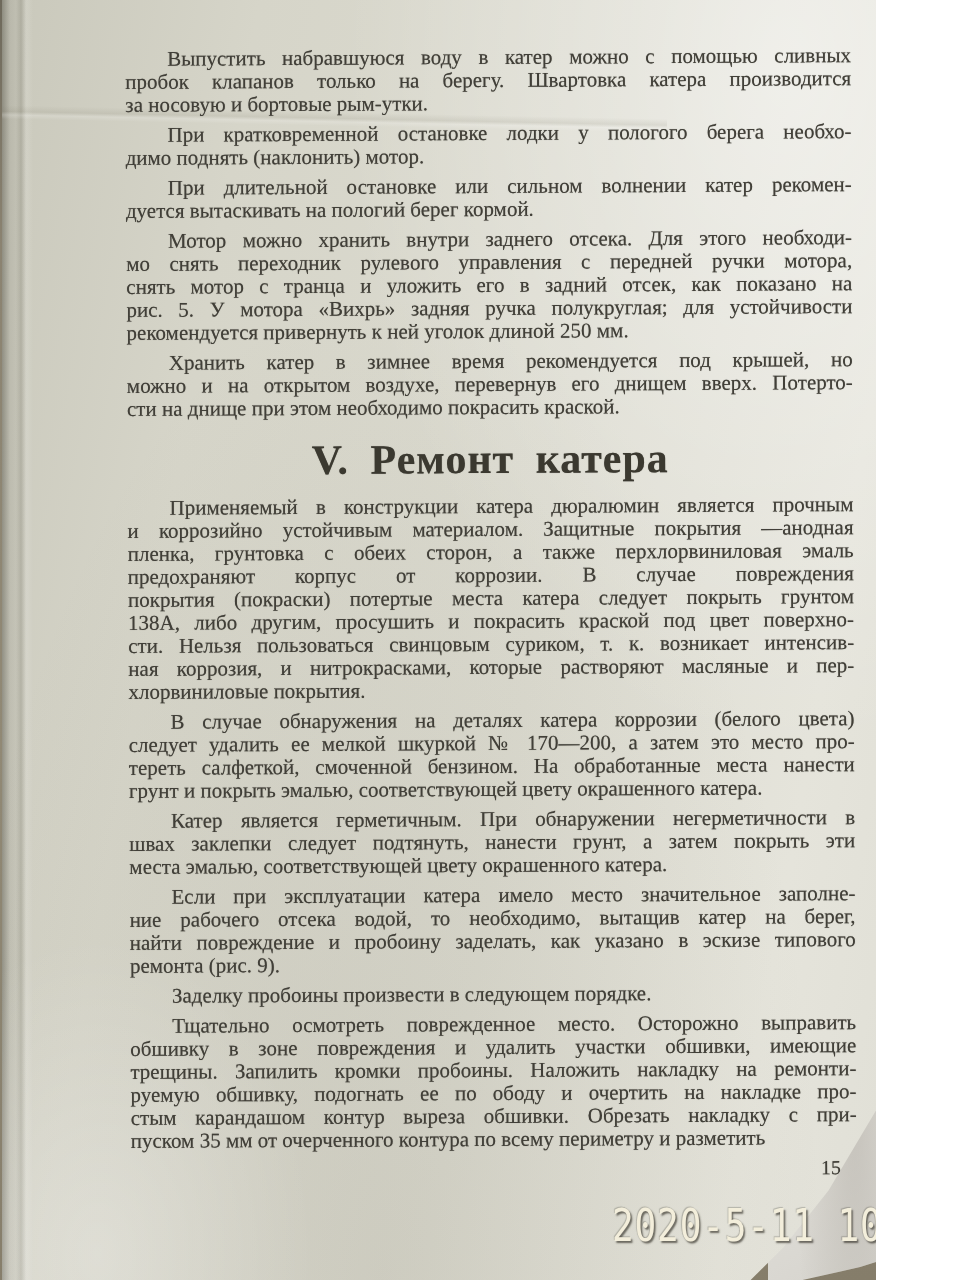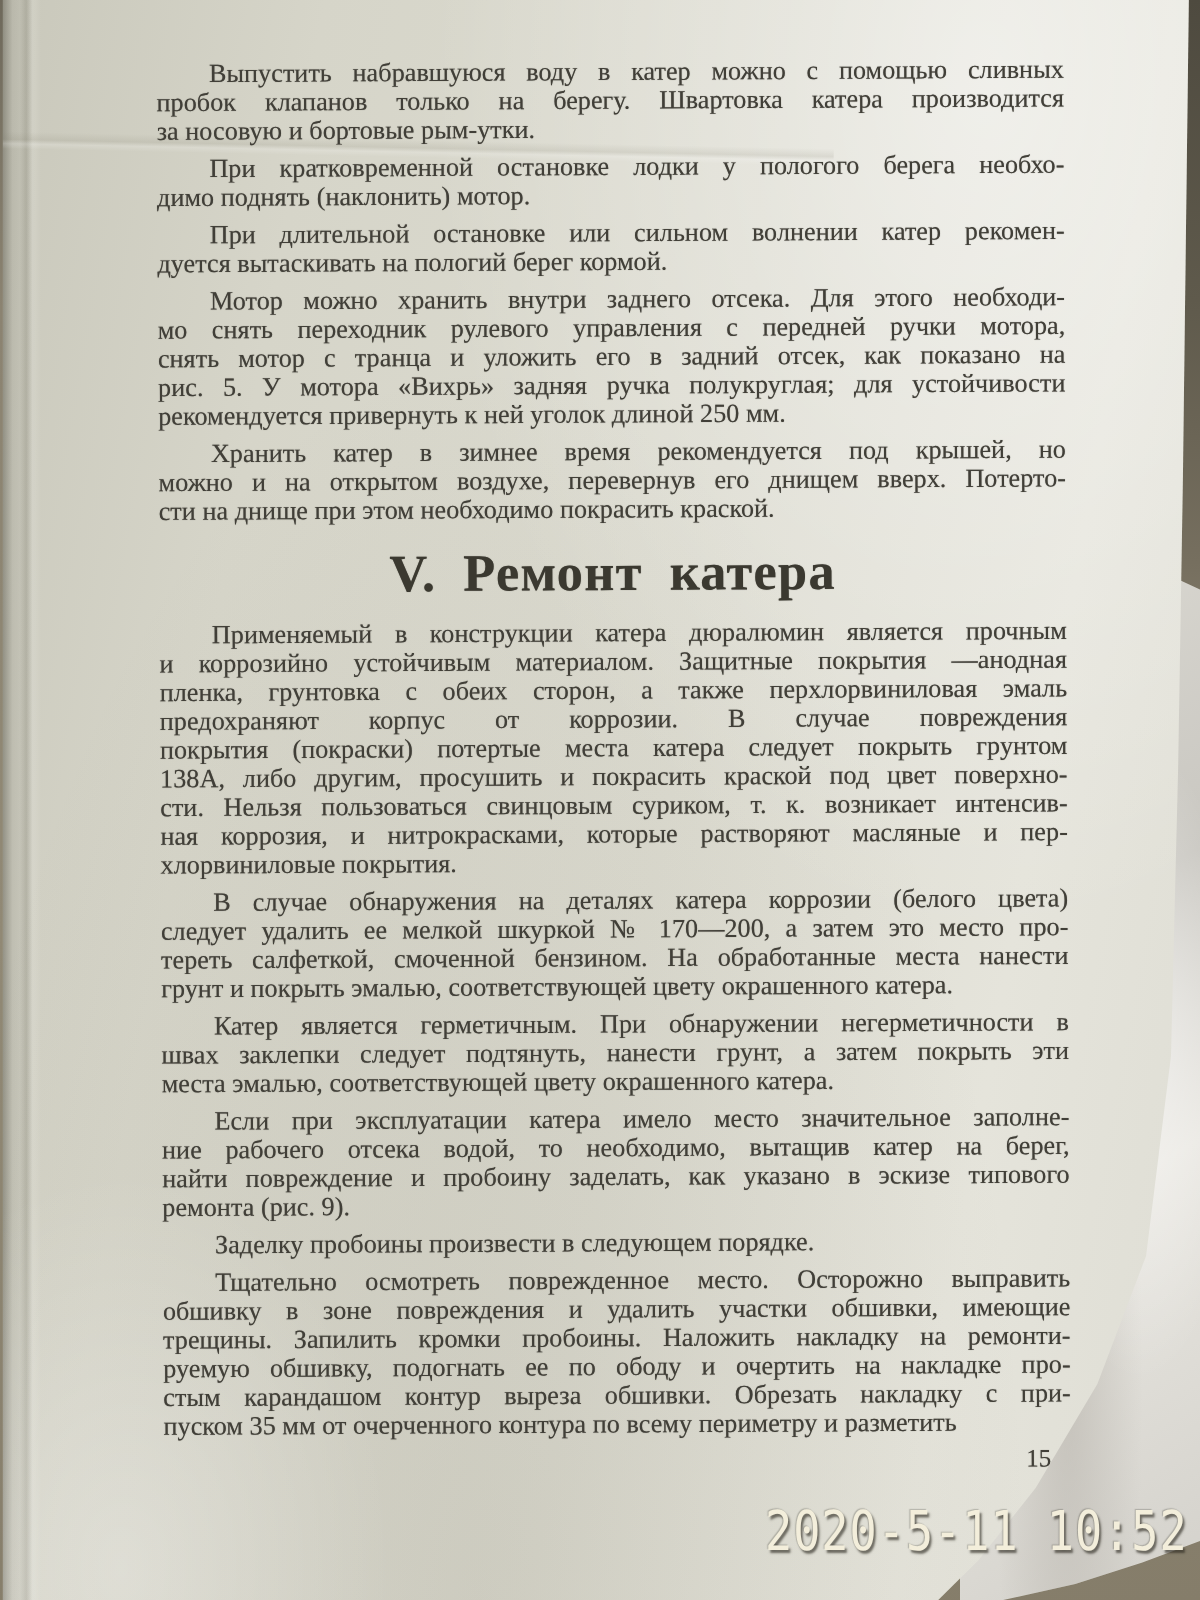--- a/index.html
+++ b/index.html
@@ -3,21 +3,21 @@
 <meta charset="utf-8">
 <style>
   html, body {
     margin: 0; padding: 0;
     width: 960px; height: 1280px;
     overflow: hidden;
     font-family: "Liberation Serif", serif;
   }
   .photo {
     position: relative;
-    width: 960px; height: 1280px;
+    width: 876px; height: 1280px;
     background: linear-gradient(175deg, #6e695b 0%, #8b8371 18%, #918975 55%, #857d6a 100%);
     overflow: hidden;
   }
   
   .edge-shadow-right {
     position: absolute; right: 0; top: 0;
     width: 26px; height: 600px;
     background: linear-gradient(to bottom, #4e4a3f 0%, #5f5a4c 40%, #766f5f 75%, rgba(120,113,97,0) 100%);
   }
   

